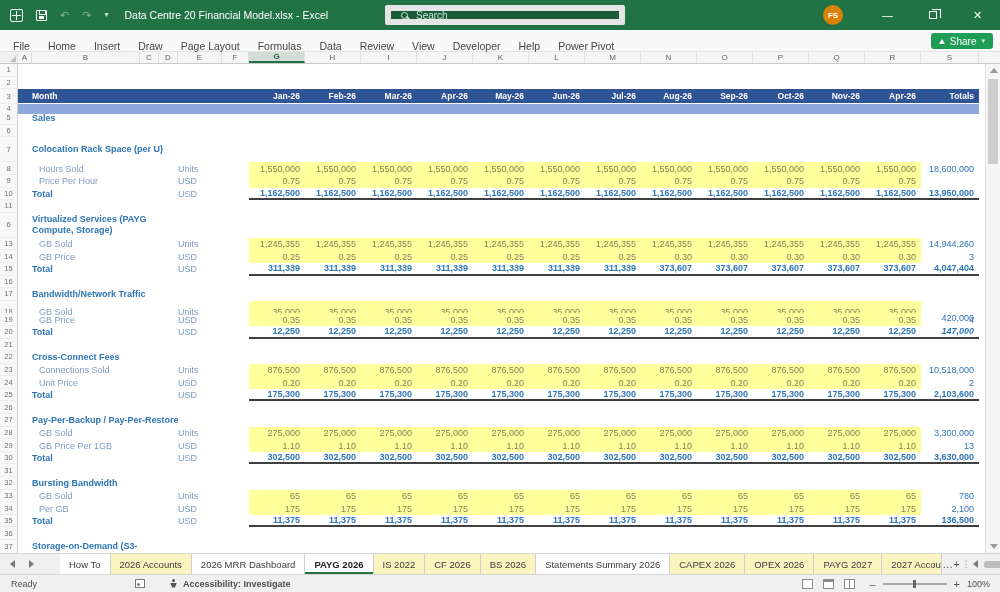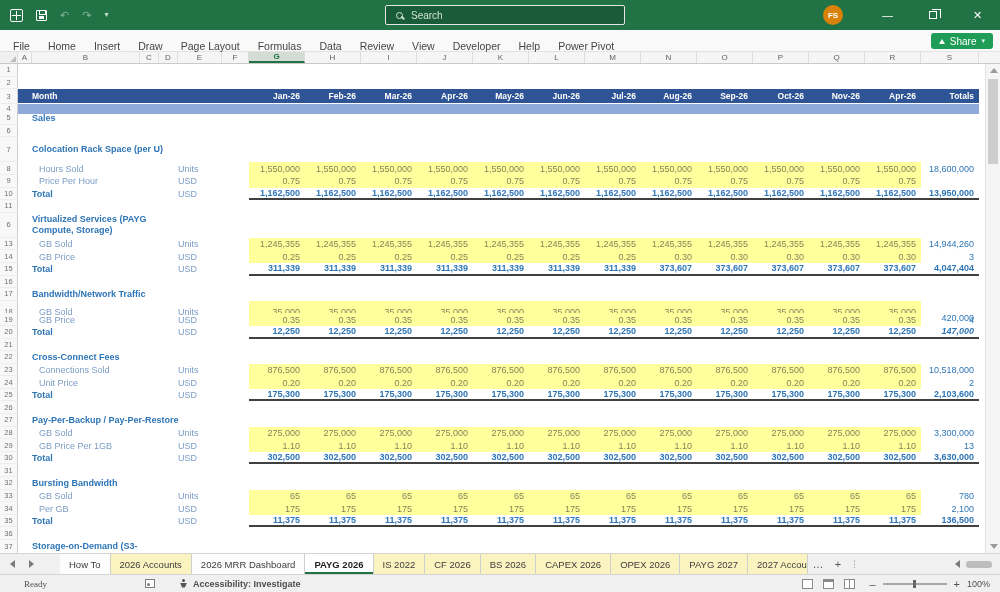--- a/index.html
+++ b/index.html
@@ -11,21 +11,21 @@
   .qat { display:flex; align-items:center; gap:13px; padding-left:10px; }
   .appicon { width:13px; height:13px; border:1px solid #fff; border-radius:2px; position:relative; }
   .appicon::before { content:""; position:absolute; left:5px; top:1px; width:1px; height:9px; background:#fff; }
   .appicon::after { content:""; position:absolute; top:5px; left:1px; height:1px; width:9px; background:#fff; }
   .saveicon { width:11px; height:11px; border:1px solid #fff; border-radius:1px; position:relative; }
   .saveicon::before { content:""; position:absolute; top:0; left:2px; width:5px; height:3px; border:1px solid #fff; border-top:none; }
   .saveicon::after { content:""; position:absolute; bottom:1px; left:2px; width:5px; height:3px; background:#fff; }
   .ghost { color:rgba(255,255,255,.45); font-size:11px; line-height:1; }
   .caret { color:rgba(255,255,255,.75); font-size:8px; line-height:1; }
   .doc-title { font-size:10.5px; margin-left:16px; white-space:nowrap; color:#fff; }
-  .searchbox { position:absolute; left:385px; top:5px; width:240px; height:20px; background:#1a5c38; border:1px solid #e5e5e5; border-radius:2px; display:flex; align-items:center; gap:8px; padding-left:10px; color:#cfe3d7; font-size:10px; cursor:text; }
+  .searchbox { position:absolute; left:385px; top:5px; width:240px; height:20px; background:#1a5c38; border:6px solid #e5e5e5; border-radius:2px; display:flex; align-items:center; gap:8px; padding-left:10px; color:#cfe3d7; font-size:10px; cursor:text; }
   .mag { width:7px; height:7px; border:1.5px solid #cfe3d7; border-radius:50%; position:relative; flex:none; }
   .mag::after { content:""; position:absolute; width:4px; height:1.5px; background:#cfe3d7; transform:rotate(45deg); right:-3px; bottom:-1px; }
   .winbtns { position:absolute; right:0; top:0; height:30px; display:flex; align-items:center; }
   .avatar { width:20px; height:20px; border-radius:50%; background:#d8820a; color:#fff; font-size:8px; font-weight:bold; display:flex; align-items:center; justify-content:center; margin-right:22px; }
   .wbtn { width:45px; height:30px; display:flex; align-items:center; justify-content:center; font-size:11px; color:#fff; cursor:default; }
   .restore-glyph { width:8px; height:8px; border:1px solid #fff; position:relative; }
   .restore-glyph::before { content:""; position:absolute; top:-3px; left:2px; width:8px; height:8px; border:1px solid #fff; border-bottom:none; border-left:none; }
 
   
   .ribbon { height:22px; background:#f9f9f9; display:flex; align-items:stretch; position:relative; border-bottom:1px solid #e3e3e3; }
@@ -85,21 +85,21 @@
   .stab.active { background:#fff; font-weight:bold; color:#1e1e1e; box-shadow:inset 0 -2px 0 #217346; }
   .stab.trunc { max-width:60px; overflow:hidden; }
   .tabbtn { width:20px; display:flex; align-items:center; justify-content:center; font-size:11px; color:#555; cursor:default; }
   .tabspace { flex:1; }
   .hscroll { display:flex; align-items:center; gap:6px; padding-right:8px; }
   .hthumb { width:26px; height:7px; background:#bdbdbd; border-radius:3px; }
   .splitdots { color:#8a8a8a; font-size:9px; padding:0 2px; display:flex; align-items:center; }
 
   
   .statusbar { height:18px; background:#f0f0f0; border-top:1px solid #d4d4d4; display:flex; align-items:center; font-size:9px; color:#4e4e4e; }
-  .ready { margin-left:24px;font-family:Liberation Serif, serif; }
+  .ready { margin-left:11px; }
   .macroicon { margin-left:98px; width:10px; height:9px; border:1px solid #7c7c7c; background:#fff; position:relative; }
   .macroicon::after { content:""; position:absolute; left:1px; bottom:1px; width:3px; height:3px; background:#7c7c7c; border-radius:50%; }
   .accicon { margin-left:24px; width:9px; height:10px; position:relative; }
   .accicon::before { content:""; position:absolute; top:0; left:3px; width:3px; height:3px; background:#555; border-radius:50%; }
   .accicon::after { content:""; position:absolute; top:4px; left:1px; width:7px; height:5px; background:#555; clip-path:polygon(0 0,100% 0,70% 100%,30% 100%); }
   .acclabel { margin-left:5px; font-weight:bold; }
   .sb-right { margin-left:auto; display:flex; align-items:center; gap:14px; padding-right:10px; }
   .vicons { display:flex; gap:10px; }
   .vicon { width:11px; height:10px; border:1px solid #8a8a8a; background:#fff; }
   .vicon.v2 { background:linear-gradient(180deg,#8a8a8a 0 2px,#fff 2px); }
@@ -116,20 +116,21 @@
 <div class="app">
 
   <div class="titlebar">
     <div class="qat">
       <span class="appicon"></span>
       <span class="saveicon"></span>
       <span class="ghost">↶</span>
       <span class="ghost">↷</span>
       <span class="caret">▾</span>
     </div>
+    <div class="doc-title">Data Centre 20 Financial Model.xlsx  -  Excel</div>
     <div class="searchbox">
       <span class="mag"></span>
       <span>Search</span>
     </div>
     <div class="winbtns">
       <span class="avatar">FS</span>
       <span class="wbtn">—</span>
       <span class="wbtn">
           <span class="restore-glyph"></span>
         </span>
@@ -603,20 +604,21 @@
       <span class="tri right"></span>
     </div>
     <div class="stabs" id="sheet-tabs">
         <div class="stab">How To</div>
         <div class="stab yellow">2026 Accounts</div>
         <div class="stab">2026 MRR Dashboard</div>
         <div class="stab active">PAYG 2026</div>
         <div class="stab yellow">IS 2022</div>
         <div class="stab yellow">CF 2026</div>
         <div class="stab yellow">BS 2026</div>
+        <div class="stab">Statements Summary 2026</div>
         <div class="stab yellow">CAPEX 2026</div>
         <div class="stab yellow">OPEX 2026</div>
         <div class="stab yellow">PAYG 2027</div>
         <div class="stab yellow trunc">2027 Accou</div>
       </div>
     <span class="tabbtn">…</span>
     <span class="tabbtn">+</span>
     <span class="splitdots">⋮</span>
     <div class="tabspace"></div>
     <div class="hscroll">

